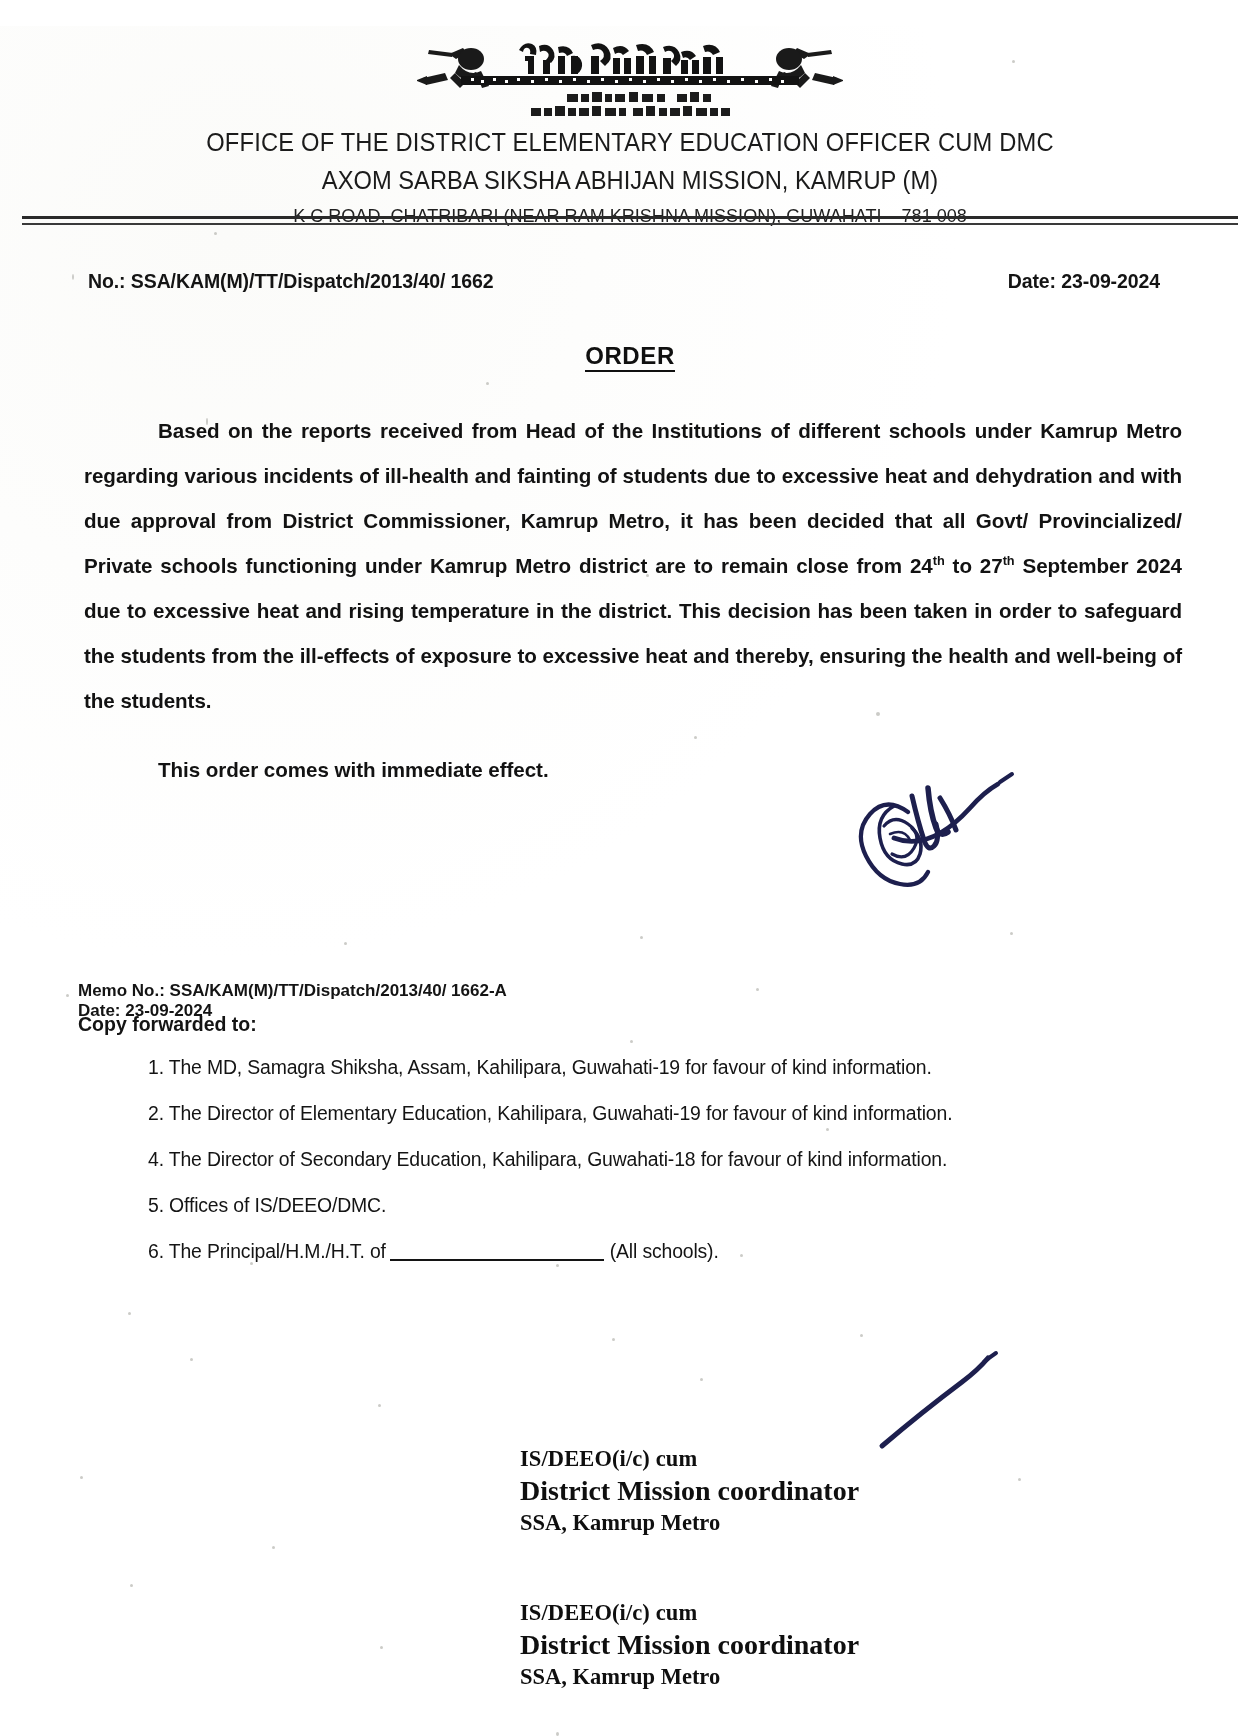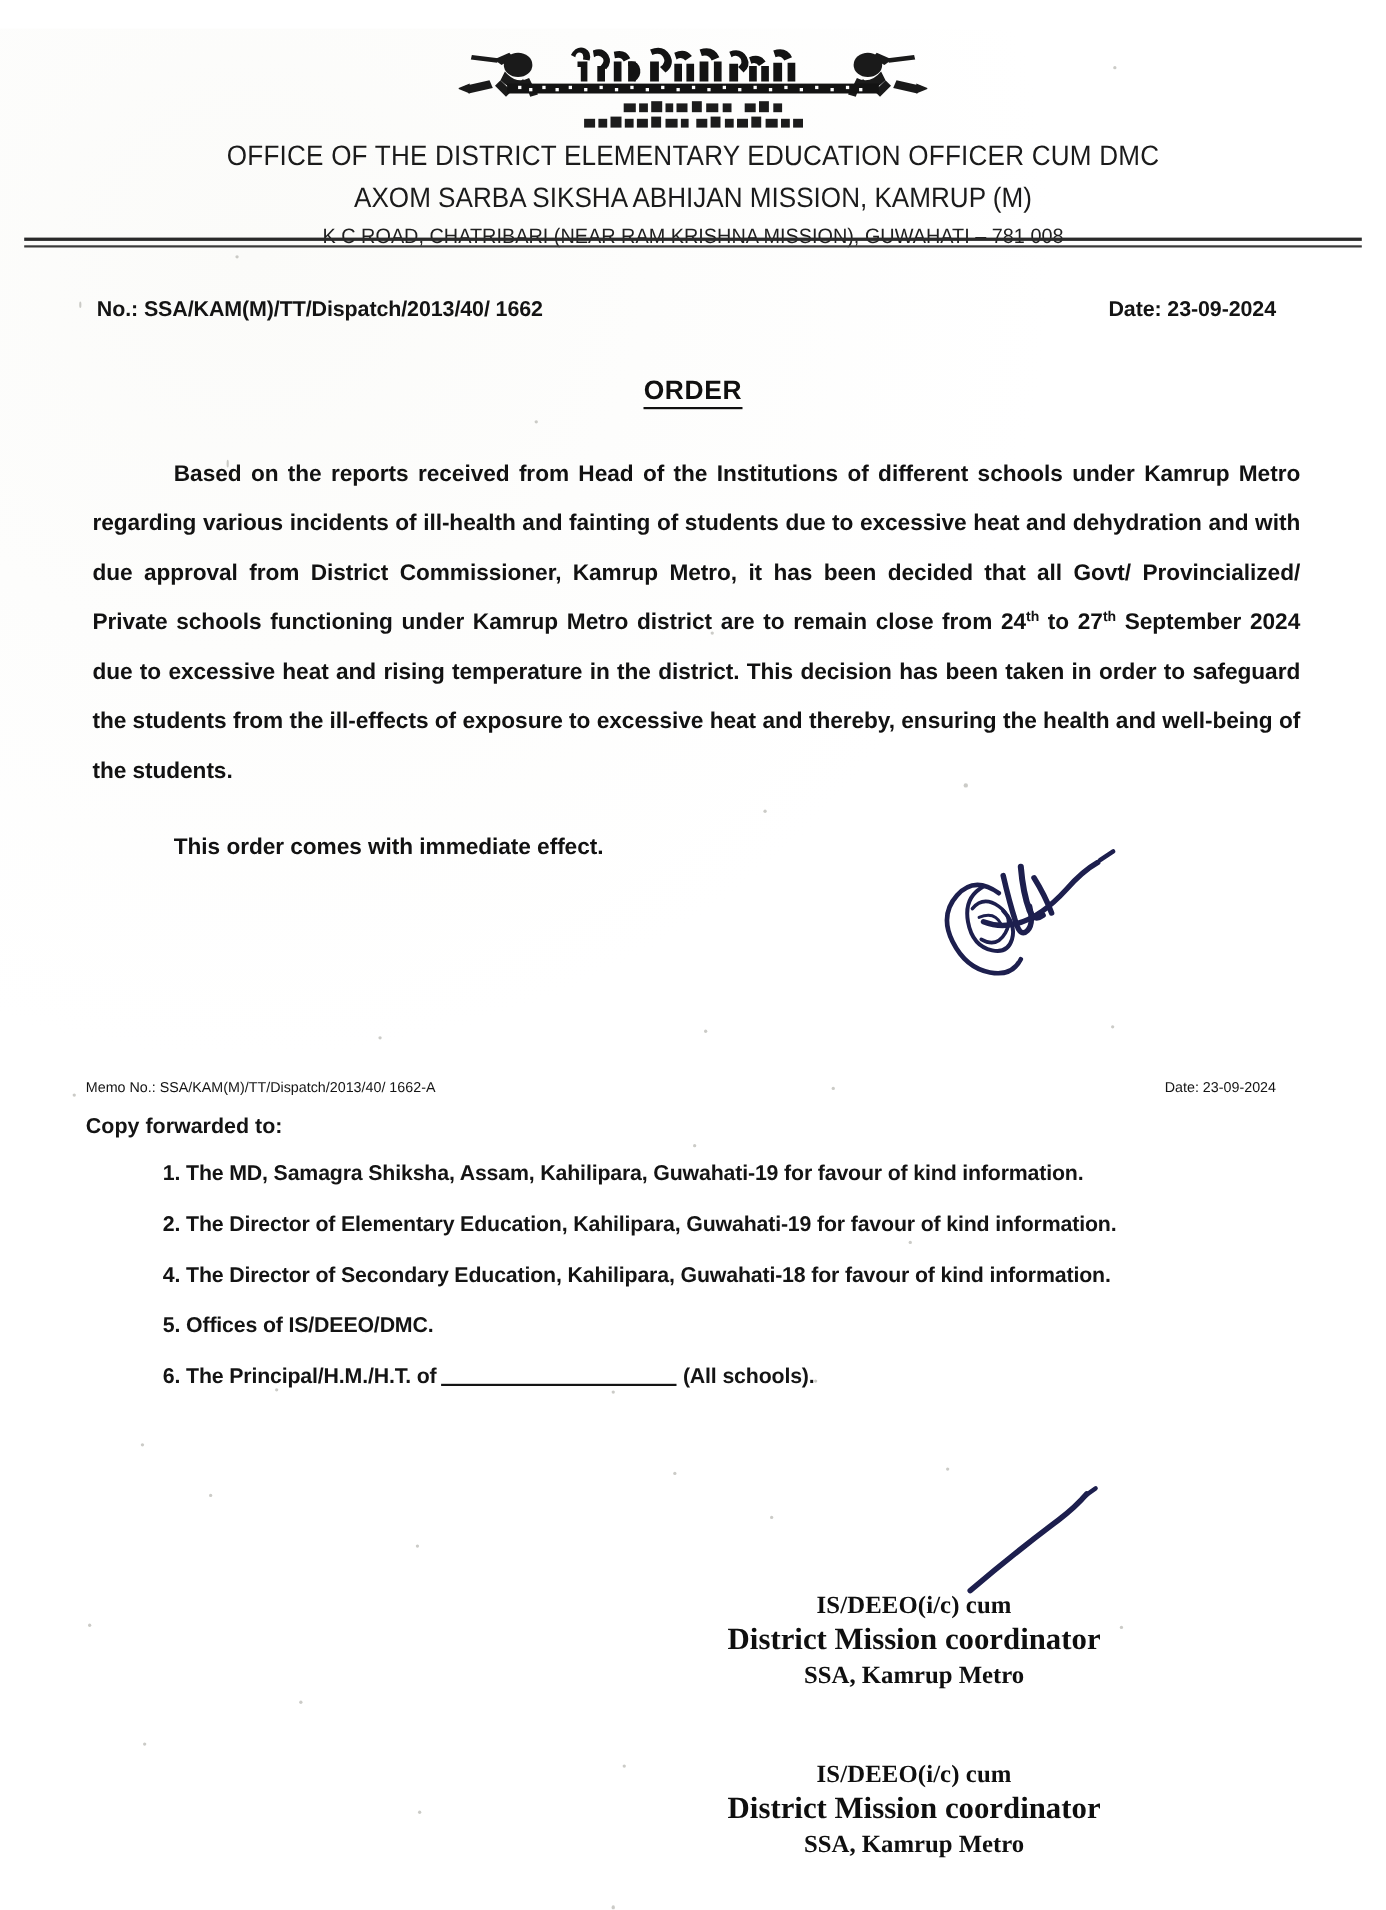--- a/index.html
+++ b/index.html
@@ -71,45 +71,45 @@
   }
   .body-block p{margin:0;}
   .body-block p.p1{text-indent:74px;}
   .body-block p.p2{text-indent:74px;margin-top:24px;}
   sup{font-size:.62em;vertical-align:super;line-height:0;}
 
   
   .sig-area-1{position:absolute;top:742px;left:0;right:0;height:200px;}
   .sign-svg-1{position:absolute;top:0;left:850px;}
   .desig{
-    position:absolute;left:0;right:0;text-align:center;
+    position:absolute;left:0;right:0;
     font-family:"Liberation Serif",serif;
     font-weight:700;color:#0f0f0f;
   }
   .desig .l1{font-size:22.5px;letter-spacing:.1px;}
   .desig .l2{font-size:28px;margin-top:3px;}
   .desig .l3{font-size:22.5px;margin-top:3px;}
   .desig-1{top:832px;left:520px;right:118px;}
   .desig-2{top:1420px;left:520px;right:118px;}
 
   
   .memoline{
     position:absolute;top:955px;left:0;right:0;
     padding:0 84px 0 78px;
     display:flex;justify-content:space-between;align-items:baseline;
-    font-size:13px;font-weight:400;color:#141414;
+    font-size:17px;font-weight:700;color:#141414;flex-direction:column;
   }
   .memoline .dt{padding-right:16px;}
   .copyfwd{
     position:absolute;top:987px;left:78px;
     font-size:19.5px;font-weight:700;color:#141414;
   }
   .fwd-list{
     position:absolute;top:1030px;left:148px;right:70px;
-    font-size:19.4px;font-weight:700;color:#141414;
+    font-size:19.4px;font-weight:400;color:#141414;
   }
   .fwd-item{margin-bottom:23px;white-space:nowrap;letter-spacing:-.15px;}
   .fwd-item:last-child{margin-bottom:0;}
   .blank-rule{
     display:inline-block;width:214px;border-bottom:2.2px solid #141414;
     margin:0 6px -3px 4px;
   }
 
   
   .sign-svg-2{position:absolute;top:1320px;left:868px;}

